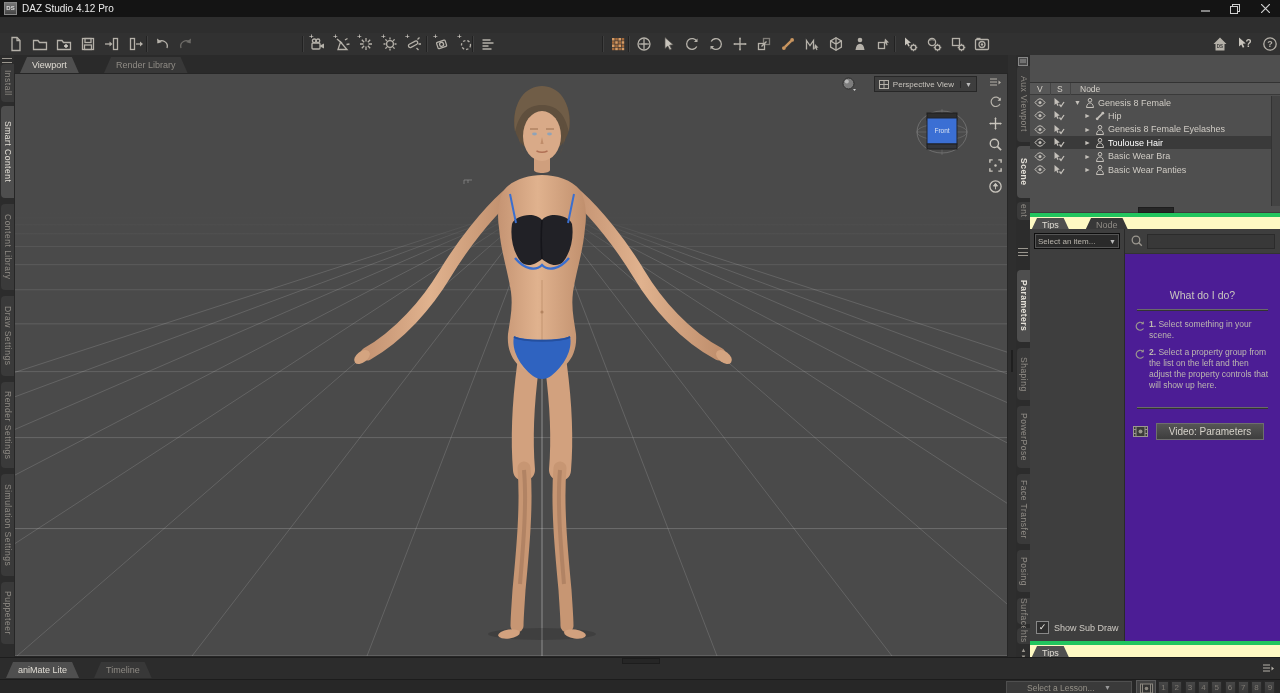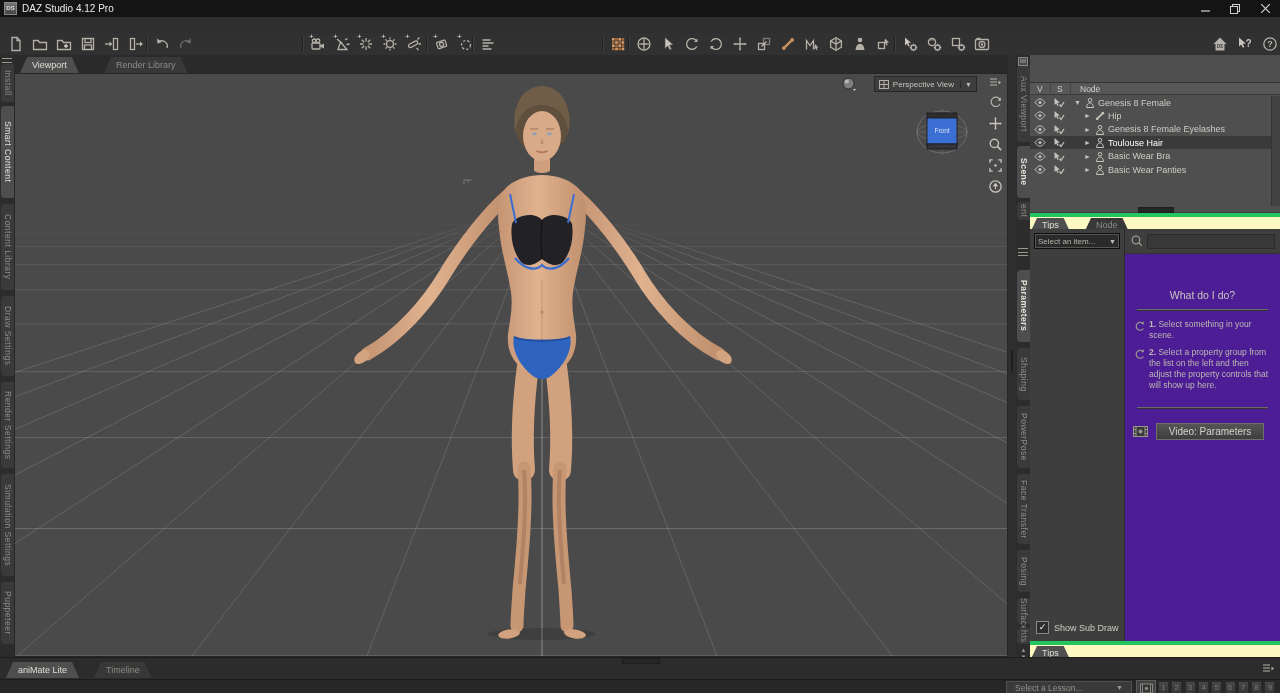--- a/index.html
+++ b/index.html
@@ -96,21 +96,21 @@
             font-size:10px;color:#d6d2ca;text-align:center;line-height:15px;}
   .subitems{position:absolute;left:6px;top:392px;display:flex;align-items:center;font-size:9px;color:#cfcbc4;}
   .checkbox{width:11px;height:11px;background:#2e2e2e;border:1px solid #888;margin-right:5px;
             font-size:9px;line-height:10px;text-align:center;color:#f0ede7;}
 
   
   .bdock{position:absolute;left:0;top:657px;width:1280px;height:36px;background:#2c2c2c;border-top:1px solid #1d1d1d;}
   .bdock .htab{top:4px;}
   .lessonbar{position:absolute;left:0;top:21px;width:1280px;height:15px;background:#272727;border-top:1px solid #1c1c1c;}
   .lessondd{position:absolute;left:1006px;top:1px;width:126px;height:13px;background:#3a3a3a;border:1px solid #4f4f4f;
-            box-sizing:border-box;display:flex;align-items:center;font-size:8.5px;color:#969289;padding:0 8px;}
+            box-sizing:border-box;display:flex;align-items:center;font-size:8.5px;color:#969289;padding:0 20px;}
   .lessondd .arr{margin-left:auto;font-size:7px;color:#999;}
   .numbtn{position:absolute;top:1px;width:11px;height:13px;background:linear-gradient(#474747,#373737);border:1px solid #2a2a2a;
           box-sizing:border-box;font-size:8px;color:#7e7a74;text-align:center;line-height:12px;}
   .filmbtn{position:absolute;left:1136px;top:0;width:18px;height:14px;background:#414141;border:1px solid #5a5a5a;
            display:flex;align-items:center;justify-content:center;}
   svg{display:block;}
 </style>
 </head>
 <body>
 

